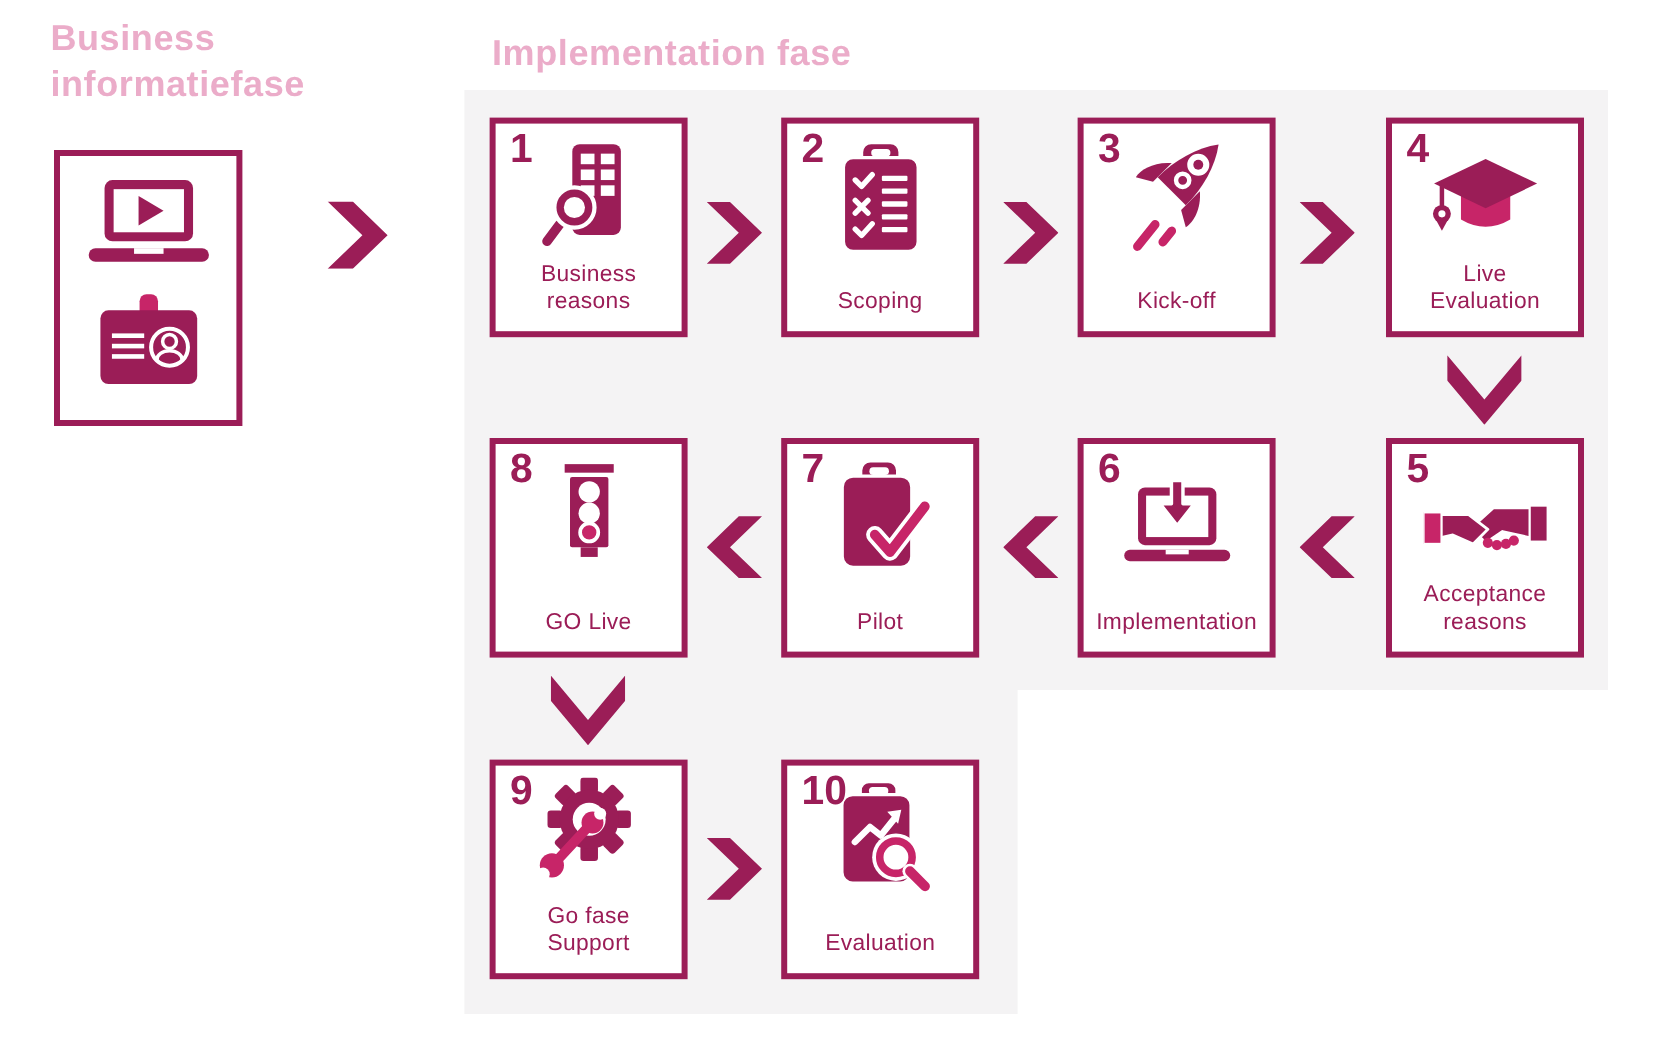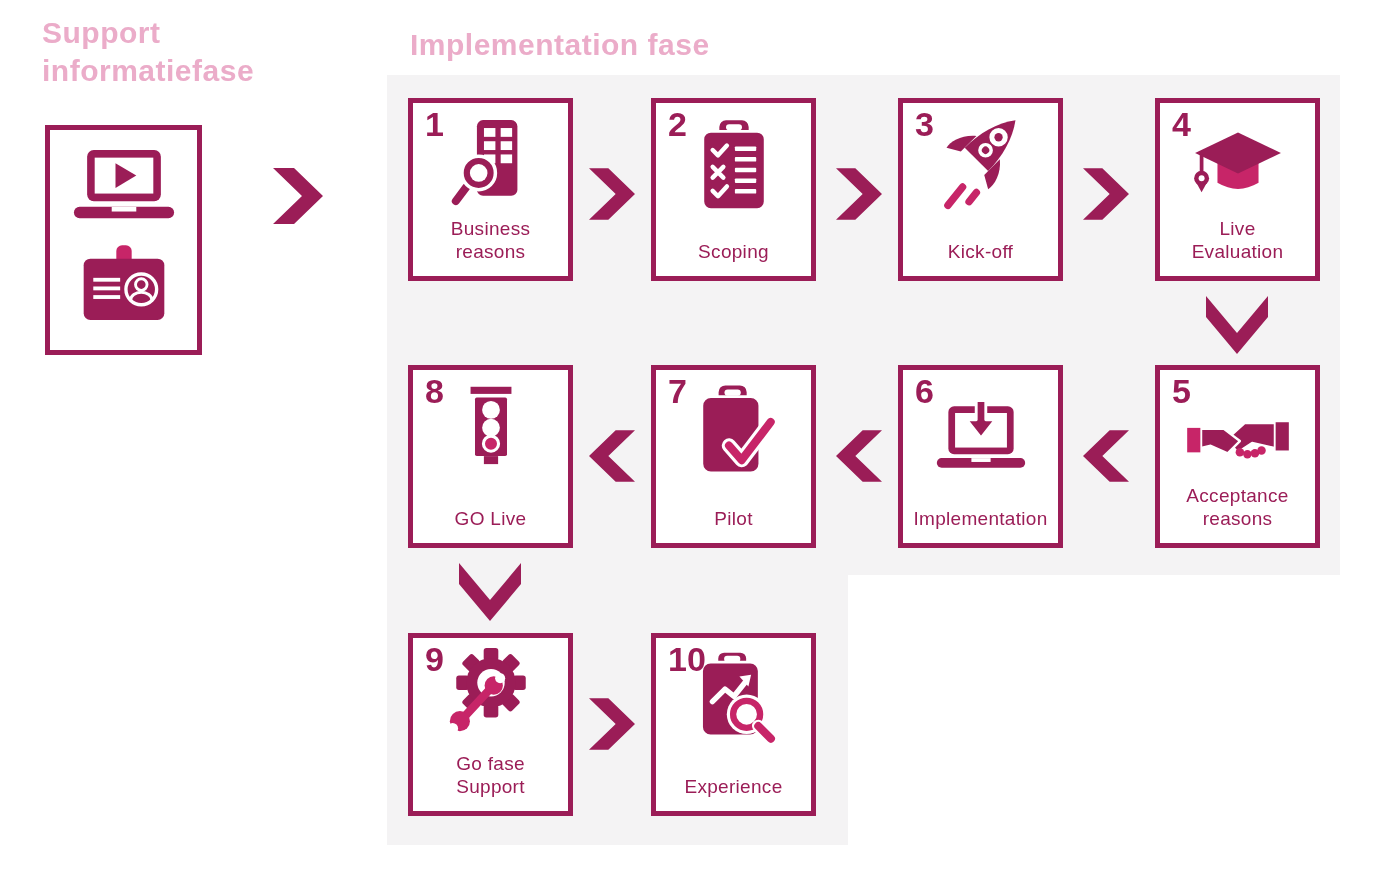--- a/index.html
+++ b/index.html
@@ -31,21 +31,21 @@
     position:absolute;left:45px;top:125px;width:157px;height:230px;
     box-sizing:border-box;background:#ffffff;border:5px solid #9b1d57;
   }
 </style>
 </head>
 <body>
 
 <div class="panel" style="left:387px;top:75px;width:953px;height:500px;"></div>
 <div class="panel" style="left:387px;top:575px;width:461px;height:270px;"></div>
 
-<div class="phase-title" style="left:42px;top:14px;width:285px;">Support informatiefase</div>
+<div class="phase-title" style="left:42px;top:14px;width:285px;">Business informatiefase</div>
 <div class="phase-title" style="left:410px;top:26px;width:600px;">Implementation fase</div>
 
 <div class="intro-box">
   <svg class="icon" style="top:18px;" width="104" height="76" viewBox="0 0 110 80">
     <rect x="16" y="2" width="78" height="54" rx="7" fill="#9b1d57"></rect>
     <rect x="24" y="10" width="62" height="38" fill="#ffffff"></rect>
     <polygon points="46,16 46,42 68,29" fill="#9b1d57"></polygon>
     <rect x="2" y="62" width="106" height="12" rx="6" fill="#9b1d57"></rect>
     <rect x="42" y="62" width="26" height="5" fill="#ffffff"></rect>
   </svg>
@@ -249,14 +249,14 @@
     <rect x="31" y="2" width="34" height="20" rx="8" fill="#9b1d57" stroke="#ffffff" stroke-width="3"></rect>
     <rect x="39" y="7" width="18" height="7" rx="3.5" fill="#ffffff"></rect>
     <rect x="14" y="14" width="64" height="82" rx="10" fill="#9b1d57" stroke="#ffffff" stroke-width="3"></rect>
     <path d="M26,58 L40,44 L50,52 L62,37" stroke="#ffffff" stroke-width="6" fill="none" stroke-linecap="round" stroke-linejoin="round"></path>
     <polygon points="56,30 69,28 66,41" fill="#ffffff"></polygon>
     <circle cx="64" cy="72" r="22" fill="#ffffff"></circle>
     <circle cx="64" cy="72" r="15" fill="#ffffff" stroke="#c72568" stroke-width="7"></circle>
     <line x1="77" y1="85" x2="91" y2="99" stroke="#ffffff" stroke-width="14" stroke-linecap="round"></line>
     <line x1="77" y1="85" x2="91" y2="99" stroke="#c72568" stroke-width="9" stroke-linecap="round"></line>
   </svg>
-  <div class="label">Experience</div>
+  <div class="label">Evaluation</div>
 </div>
 
 </body></html>

